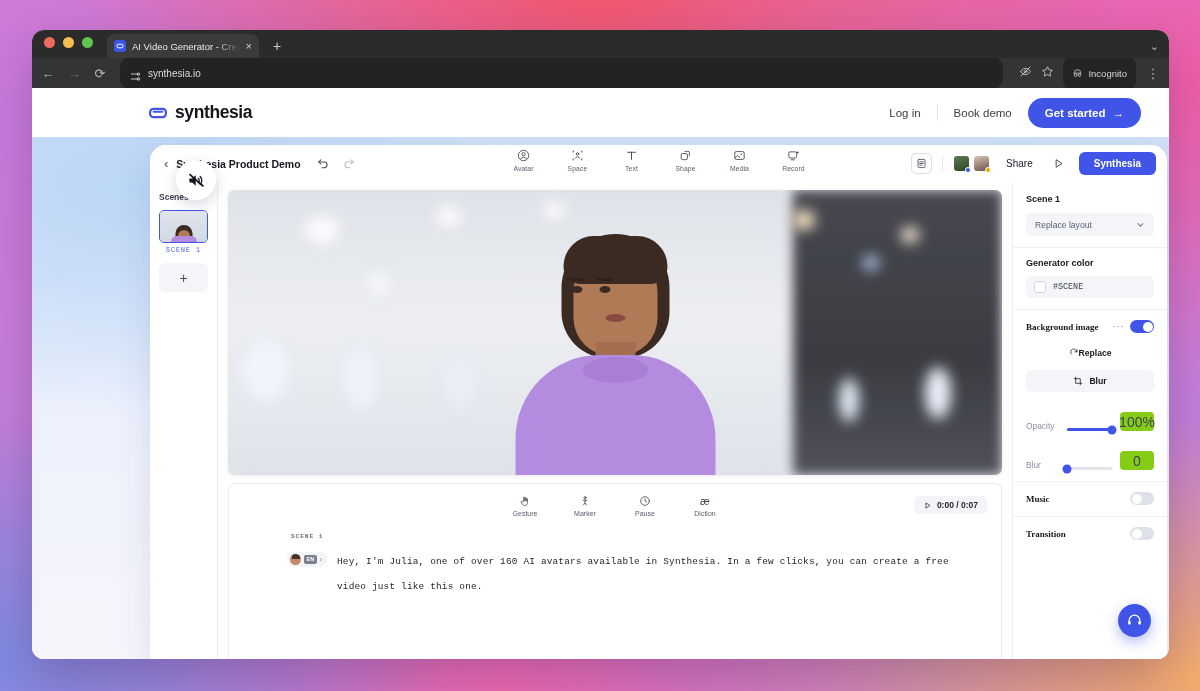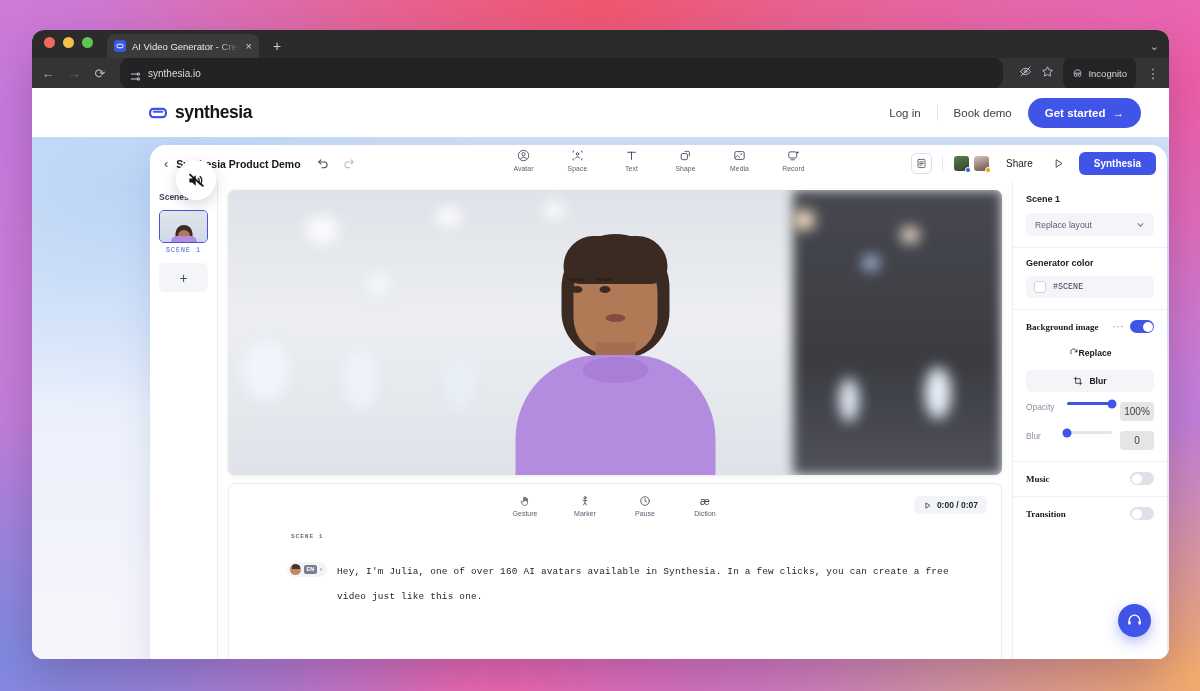--- a/index.html
+++ b/index.html
@@ -249,21 +249,21 @@
   .stool { display: flex; flex-direction: column; align-items: center; gap: 2px; width: 38px; }
   .stool-ico { height: 14px; display: flex; align-items: center; justify-content: center; font-size: 12px; color: #3b3f4c; }
   .stool-label { font-size: 7px; color: #5b6070; }
   .timecode {
     position: absolute; right: 14px; top: 2px; background: #f3f4f7; border-radius: 5px;
     display: flex; align-items: center; gap: 5px; padding: 4px 9px;
     font-size: 8.5px; font-weight: 700; color: #232632;
   }
   .script-scene { font-family: "Liberation Mono", monospace; font-size: 6.2px; letter-spacing: .9px;
     color: #6b7080; font-weight: 700; margin: 16px 0 0 62px; }
-  .script-row { display: flex; align-items: flex-start; gap: 10px; margin: 19px 0 0 58px; padding-right: 40px; }
+  .script-row { display: flex; align-items: flex-start; gap: 10px; margin: 9px 0 0 58px; padding-right: 40px; }
   .avatar-chip {
     display: flex; align-items: center; gap: 3px; background: #f3f4f7; border-radius: 11px;
     padding: 2px 5px 2px 3px; flex: 0 0 auto; margin-top: 3px;
   }
   .chip-face { width: 11px; height: 11px; border-radius: 50%; background: #c08968; position: relative; overflow: hidden; }
   .chip-face:after { content:""; position: absolute; left: 1.5px; top: -1px; width: 8px; height: 6px; background:#4a3328; border-radius: 5px 5px 0 0; }
   .chip-lang {
     font-size: 5.5px; font-weight: 700; color: #fff; background: #7b8090;
     border-radius: 2px; padding: 1.5px 2.5px; line-height: 1;
   }
@@ -298,28 +298,28 @@
   .toggle .knob { position: absolute; top: 1.5px; left: 1.5px; width: 10px; height: 10px; border-radius: 50%; background: #fff; }
   .toggle.on .knob { left: auto; right: 1.5px; }
   .replace-btn {
     display: flex; align-items: center; justify-content: center; 
     font-size: 8.6px; font-weight: 700; color: #16181f; margin: 12px 0 0 0; height: 16px;
   }
   .crop-btn {
     height: 22px; background: #f4f5f8; border-radius: 5px; display: flex; align-items: center;
     justify-content: center; gap: 6px; font-size: 8.6px; font-weight: 700; color: #16181f; margin-top: 9px;
   }
-  .slider-row { display: flex; align-items: flex-start; gap: 8px; margin-top: 10px; }
+  .slider-row { display: flex; align-items: flex-end; gap: 8px; margin-top: 10px; }
   .slider-label { font-size: 8.4px; color: #8b90a0; width: 33px; flex: 0 0 33px; }
   .track { flex: 1 1 auto; height: 3px; background: #e3e5eb; border-radius: 2px; position: relative; }
   .fill { position: absolute; left: 0; top: 0; bottom: 0; background: #4054e8; border-radius: 2px; }
   .knob2 { position: absolute; top: 50%; width: 9px; height: 9px; border-radius: 50%; background: #4054e8; transform: translate(-50%,-50%); }
   .num-box {
-    width: 34px; flex: 0 0 34px; height: 19px; background: #e5e5e5; border-radius: 4px;
-    display: flex; align-items: center; justify-content: center; font-size: 10px; color: #3d414e;
+    width: 34px; flex: 0 0 34px; height: 19px; background: #84cc16; border-radius: 4px;
+    display: flex; align-items: center; justify-content: center; font-size: 14px; color: #3d414e; margin-top: 10px;
   }
 
   .fab-support {
     position: absolute; right: 18px; bottom: 22px; width: 33px; height: 33px; border-radius: 50%;
     background: #4054e8; display: flex; align-items: center; justify-content: center;
     box-shadow: 0 5px 14px rgba(64,84,232,.4); z-index: 9;
   }
 </style>
 </head>
 <body>

